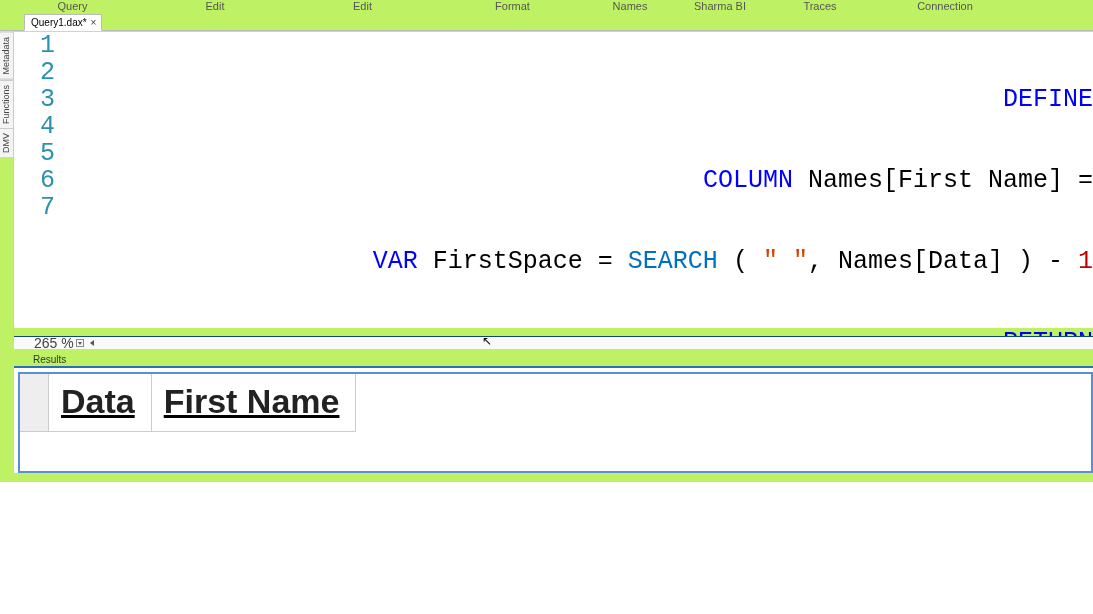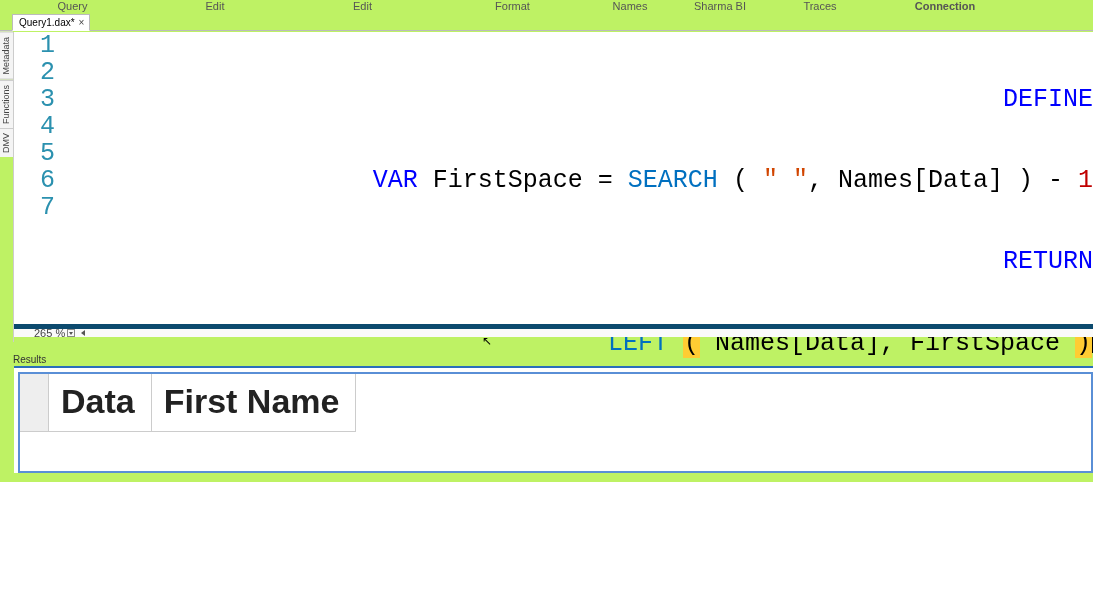--- a/index.html
+++ b/index.html
@@ -4,21 +4,21 @@
 <style>
   * { box-sizing: border-box; }
   html, body { margin:0; padding:0; font-family: "Segoe UI", Tahoma, sans-serif; background:#fff; color:#000; }
   .app { width:1093px; height:482px; position:relative; overflow:hidden; background:#bef264; }
 
   
   .menubar { height:15px; display:flex; align-items:flex-start; font-size:11px; color:#555; }
   .menubar .menu-item { text-align:center; cursor:default; padding-top:0px; }
 
   
-  .tabbar { height:17px; border-bottom:1px solid #bbb; display:flex; align-items:flex-end; padding-left:12px; margin-top:-1px; }
+  .tabbar { height:17px; border-bottom:1px solid #bbb; display:flex; align-items:flex-end; padding-left:24px; margin-top:-1px; }
   .tab { height:17px; padding:0 5px 0 6px; font-size:10px; display:flex; align-items:center; background:#fff; border:1px solid #bbb; border-bottom:1px solid #fff; position:relative; top:1px; }
   .tab .close { margin-left:4px; font-size:10px; color:#444; cursor:pointer; line-height:1; }
 
   
   .sidebar { position:absolute; left:0; top:32px; width:14px; height:310px; border-right:1px solid #ccc; display:flex; flex-direction:column; }
   .sidetab { writing-mode: vertical-rl; transform: rotate(180deg); font-size:9px; color:#444; padding:4px 1px 4px 1px; border-bottom:1px solid #ccc; background:#f4f4f4; cursor:pointer; text-align:center; }
   .sidetab.first { border-top:1px solid #ccc; }
 
   
   .editor { position:absolute; left:14px; top:32px; right:0; height:296px; font-family: Consolas, 'Courier New', monospace; font-size:25px; line-height:27px; display:flex; background:#fff; }
@@ -30,32 +30,32 @@
   .kw   { color:#0000ff; }
   .func { color:#0070c0; }
   .num  { color:#c00000; }
   .str  { color:#d14500; }
   .plain{ color:#000; }
   .op   { color:#000; }
   .paren-hl { background:#ffcc33; color:#000; padding:0 1px; }
   .caret { display:inline-block; width:1px; height:24px; background:#000; vertical-align:-3px; }
 
   
-  .zoombar { position:absolute; left:14px; right:0; top:324px; height:13px; font-size:11px; color:#444; display:flex; align-items:center; border-top:5px solid #0c4a6e; background:#fafafa; }
+  .zoombar { position:absolute; left:14px; right:0; top:336px; height:13px; font-size:14px; color:#444; display:flex; align-items:center; border-top:1px solid #0c4a6e; background:#fafafa; }
   .zoombar .zoom { padding-left:20px; display:flex; align-items:center; gap:2px; }
   .zoom-dd { display:inline-block; width:8px; height:8px; border:1px solid #888; position:relative; }
   .zoom-dd::after { content:""; position:absolute; left:1px; top:2px; width:0; height:0; border-left:2px solid transparent; border-right:2px solid transparent; border-top:3px solid #555; }
   .zoom-left { width:0;height:0;border-top:3px solid transparent;border-bottom:3px solid transparent;border-right:4px solid #555; margin-left:4px; }
 
   
-  .results-label { position:absolute; left:10px; top:353px; font-size:10px; color:#333; padding:1px 3px; }
+  .results-label { position:absolute; left:30px; top:353px; font-size:10px; color:#333; padding:1px 3px; }
 
   
   .results-panel { position:absolute; left:14px; right:0; top:366px; bottom:9px; border-top:2px solid #2a6fbb; background:#fff; padding:4px 0 0 4px; }
-  .results-inner { border:2px solid #5a8fd6; background:#fff; height:100%; overflow:hidden; }
+  .results-inner { border:2px solid #5a8fd6; background:#fff; height:100%; overflow:hidden;text-decoration:underline; }
 
   table.results { border-collapse:collapse; font-family:"Segoe UI", Tahoma, sans-serif; font-size:34px; }
   table.results th { text-align:left; font-weight:600; color:#222; padding:8px 16px 10px 12px; background:#fff; border-bottom:1px solid #ccc; border-right:1px solid #ccc; }
   table.results td { padding:8px 16px 10px 12px; color:#222; border-right:1px solid #e0e0e0; }
   table.results tr.row-alt td { background:#f1f1f1; }
   table.results .rownum-col { width:18px; background:#eee; border-right:1px solid #ccc; }
 
   .cursor-arrow { position:absolute; left:482px; top:334px; font-size:12px; color:#000; pointer-events:none; }
 </style>
 </head>
@@ -63,21 +63,21 @@
 <div class="app">
 
 <div class="menubar" id="menubar">
       <div class="menu-item" style="width: 145px;">Query</div>
       <div class="menu-item" style="width: 140px;">Edit</div>
       <div class="menu-item" style="width: 155px;">Edit</div>
       <div class="menu-item" style="width: 145px;">Format</div>
       <div class="menu-item" style="width: 90px;">Names</div>
       <div class="menu-item" style="width: 90px;">Sharma BI</div>
       <div class="menu-item" style="width: 110px;">Traces</div>
-      <div class="menu-item" style="width: 140px; font-weight: bold;">Connection</div>
+      <div class="menu-item" style="width: 140px;">Connection</div>
     </div>
 
 <div class="tabbar">
   <div class="tab">
     <span>Query1.dax*</span>
     <span class="close">×</span>
   </div>
 </div>
 
 <div class="sidebar" id="sidebar">
@@ -91,20 +91,21 @@
         <div>1</div>
         <div>2</div>
         <div>3</div>
         <div>4</div>
         <div>5</div>
         <div>6</div>
         <div>7</div>
       </div>
   <div class="code">
     <div class="code-line"><span class="kw">DEFINE</span></div>
+    <div class="code-line"><span class="plain">    </span><span class="kw">COLUMN</span><span class="plain"> Names[First Name] </span><span class="op">=</span></div>
     <div class="code-line"><span class="plain">        </span><span class="kw">VAR</span><span class="plain"> FirstSpace </span><span class="op">=</span><span class="plain"> </span><span class="func">SEARCH</span><span class="plain"> ( </span><span class="str">" "</span><span class="plain">, Names[Data] ) </span><span class="op">-</span><span class="plain"> </span><span class="num">1</span></div>
     <div class="code-line"><span class="plain">        </span><span class="kw">RETURN</span></div>
     <div class="code-line"><span class="plain">            </span><span class="func">LEFT</span><span class="plain"> </span><span class="paren-hl">(</span><span class="plain"> Names[Data], FirstSpace </span><span class="paren-hl">)</span><span class="caret"></span></div>
     <div class="code-line"><span class="kw">EVALUATE</span></div>
     <div class="code-line"><span class="plain">    Names</span></div>
   </div>
 </div>
 
 <div class="zoombar">
   <div class="zoom">

